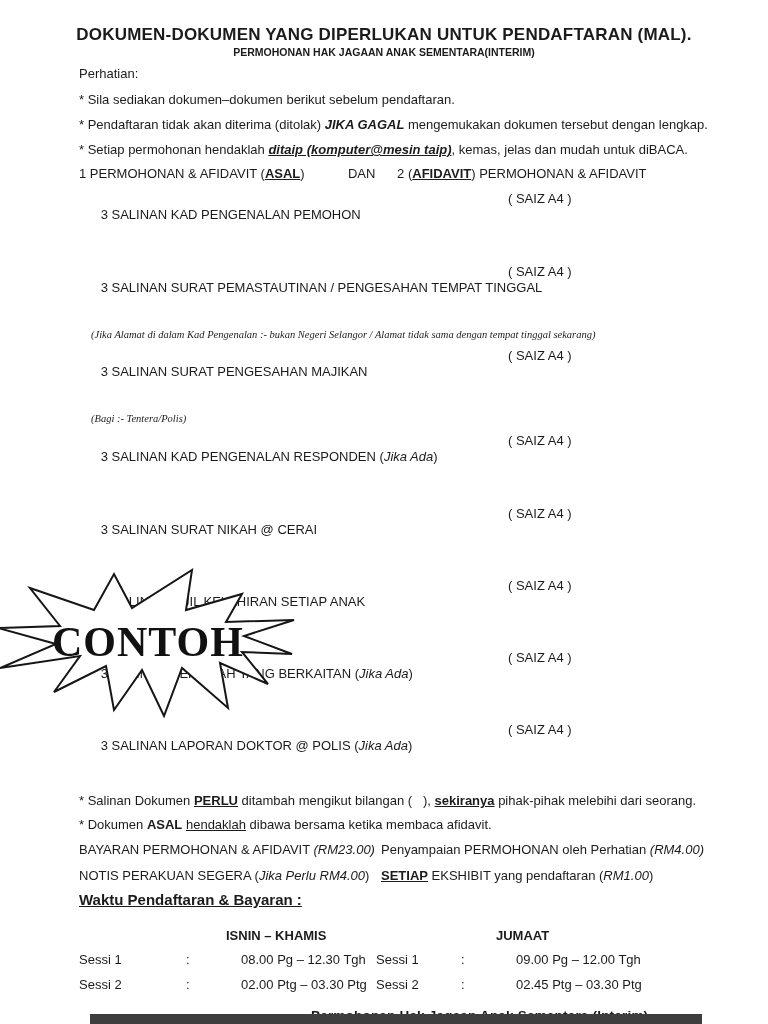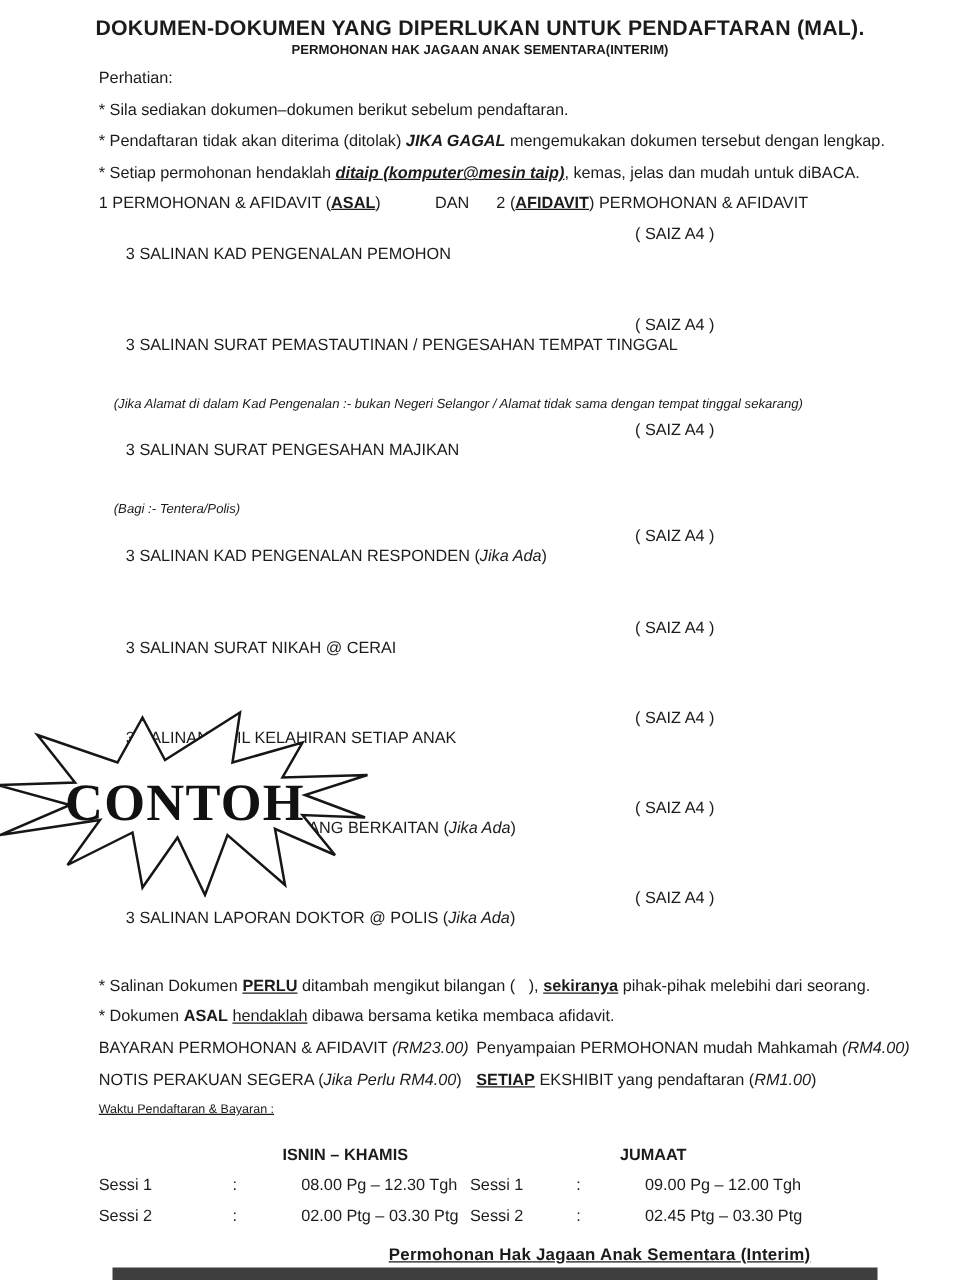--- a/index.html
+++ b/index.html
@@ -1,38 +1,38 @@
 <!DOCTYPE html>
 <html><head>
 <meta charset="utf-8">
 <style>
   html,body{margin:0;padding:0;background:#fff;}
   .page{width:768px;height:1024px;position:relative;background:#fff;overflow:hidden;
         font-family:"Liberation Sans","DejaVu Sans",sans-serif;color:#1b1b1b;}
-  .title{padding-top:12px;text-align:center;font-size:17px;font-weight:bold;line-height:21px;letter-spacing:.2px;}
+  .title{padding-top:24px;text-align:center;font-size:17px;font-weight:bold;line-height:21px;letter-spacing:.2px;}
   .subtitle{margin-top:1px;text-align:center;font-size:10.5px;font-weight:bold;line-height:13px;}
   .content{padding:0 28px 0 79px;}
   .line{font-size:13px;line-height:16px;white-space:pre-wrap;}
   
   .b{font-weight:bold}
   .i{font-style:italic}
   .u{text-decoration:underline}
   .bu{font-weight:bold;text-decoration:underline}
   .bi{font-weight:bold;font-style:italic}
   .biu{font-weight:bold;font-style:italic;text-decoration:underline}.mt6{margin-top:6px}.mt7{margin-top:7px}.mt8{margin-top:8px}
   .mt9{margin-top:9px}.mt10{margin-top:10px}.mt14{margin-top:14px}
   
   .doc-row{position:relative;font-size:13px;line-height:16px;white-space:pre-wrap;}
   .doc-row .size{position:absolute;left:429px;top:0;}
-  .subnote{font-size:10.5px;font-style:italic;line-height:14px;margin-left:12px;}
+  .subnote{font-size:10.5px;font-style:italic;line-height:14px;margin-left:12px;font-family:Liberation Serif, serif;}
   
   .fee-row{display:flex;font-size:13px;line-height:16px;justify-content:space-between;}
   .fee-row .fl{width:302px;flex:0 0 302px;white-space:pre-wrap;}
   .fee-row .fr{flex:1;white-space:pre-wrap;}
-  .waktu{font-size:10px;font-weight:normal;text-decoration:underline;line-height:16px;}
+  .waktu{font-size:15px;font-weight:bold;text-decoration:underline;line-height:16px;}
   
   .sched-head{position:relative;height:16px;font-size:13px;font-weight:bold;line-height:16px;margin-top:20px;}
   .sched-head .h1{position:absolute;left:147px;}
   .sched-head .h2{position:absolute;left:417px;}
   .sched-row{display:grid;grid-template-columns:107px 55px 135px 85px 55px auto;font-size:13px;line-height:16px;}
   
   .stamp{position:absolute;left:-4px;top:568px;width:300px;height:150px;z-index:3;}
   .stamp svg{display:block}
   
   .sec-title{margin-left:232px;font-size:13.5px;font-weight:bold;text-decoration:underline;line-height:17px;letter-spacing:.2px;}
@@ -92,21 +92,21 @@
     <div class="doc-row mt8">
       <span><span>3 SALINAN LAPORAN DOKTOR @ POLIS (</span><span class="i">Jika Ada</span><span>)</span></span>
       <span class="size">( SAIZ A4 )</span>
     </div>
 
     <div class="line mt7"><span>* Salinan Dokumen </span><span class="bu">PERLU</span><span> ditambah mengikut bilangan (   ), </span><span class="bu">sekiranya</span><span> pihak-pihak melebihi dari seorang.</span></div>
     <div class="line mt8"><span>* Dokumen </span><span class="b">ASAL</span><span> </span><span class="u">hendaklah</span><span> dibawa bersama ketika membaca afidavit.</span></div>
 
     <div class="fee-row mt9">
       <div class="fl"><span>BAYARAN PERMOHONAN &amp; AFIDAVIT </span><span class="i">(RM23.00)</span></div>
-      <div class="fr"><span>Penyampaian PERMOHONAN mudah Mahkamah </span><span class="i">(RM4.00)</span></div>
+      <div class="fr"><span>Penyampaian PERMOHONAN oleh Perhatian </span><span class="i">(RM4.00)</span></div>
     </div>
     <div class="fee-row mt10">
       <div class="fl"><span>NOTIS PERAKUAN SEGERA (</span><span class="i">Jika Perlu RM4.00</span><span>)</span></div>
       <div class="fr"><span class="bu">SETIAP</span><span> EKSHIBIT yang pendaftaran (</span><span class="i">RM1.00</span><span>)</span></div>
     </div>
 
     <div class="waktu mt8">Waktu Pendaftaran &amp; Bayaran :</div>
 
     <div class="sched-head mt9">
       <span class="h1">ISNIN – KHAMIS</span>

